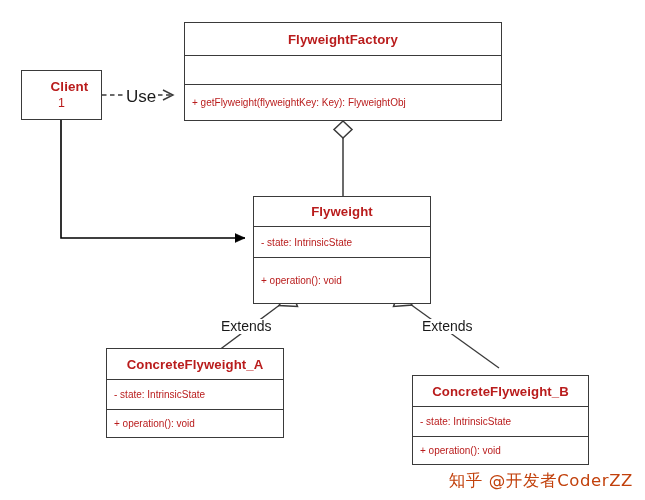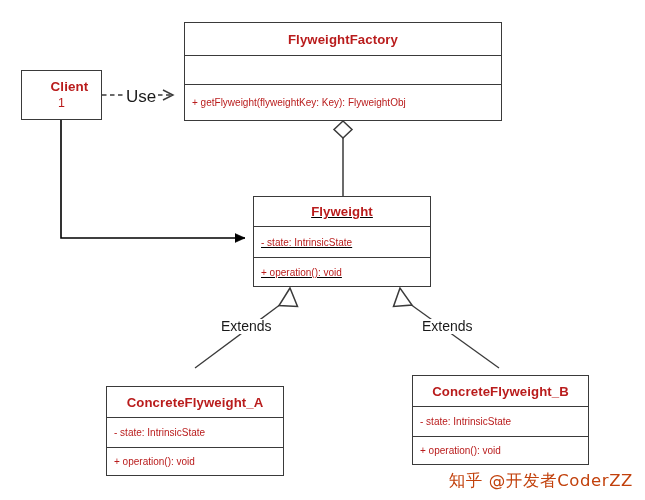--- a/index.html
+++ b/index.html
@@ -149,27 +149,27 @@
       <span class="cmult">1</span>
     </div>
   </div>
 
   <div class="uml-class" style="left:184px; top:22px; width:318px; height:99px;">
     <div class="uml-compartment uml-title" style="height:32px;">FlyweightFactory</div>
     <div class="uml-compartment uml-empty" style="height:29px;"></div>
     <div class="uml-compartment uml-member" style="flex:1 1 auto;">+ getFlyweight(flyweightKey: Key): FlyweightObj</div>
   </div>
 
-  <div class="uml-class" style="left:253px; top:196px; width:178px; height:91px;text-decoration:underline;">
+  <div class="uml-class" style="left:253px; top:196px; width:178px; height:108px;">
     <div class="uml-compartment uml-title" style="height:29px;">Flyweight</div>
     <div class="uml-compartment uml-member" style="height:31px;">- state: IntrinsicState</div>
     <div class="uml-compartment uml-member" style="flex:1 1 auto;">+ operation(): void</div>
   </div>
 
-  <div class="uml-class" style="left:106px; top:386px; width:178px; height:90px;">
+  <div class="uml-class" style="left:106px; top:348px; width:178px; height:90px;">
     <div class="uml-compartment uml-title" style="height:30px;">ConcreteFlyweight_A</div>
     <div class="uml-compartment uml-member" style="height:30px;">- state: IntrinsicState</div>
     <div class="uml-compartment uml-member" style="flex:1 1 auto;">+ operation(): void</div>
   </div>
 
   <div class="uml-class" style="left:412px; top:368px; width:177px; height:90px;margin-top:7px;">
     <div class="uml-compartment uml-title" style="height:30px;">ConcreteFlyweight_B</div>
     <div class="uml-compartment uml-member" style="height:30px;">- state: IntrinsicState</div>
     <div class="uml-compartment uml-member" style="flex:1 1 auto;">+ operation(): void</div>
   </div>

